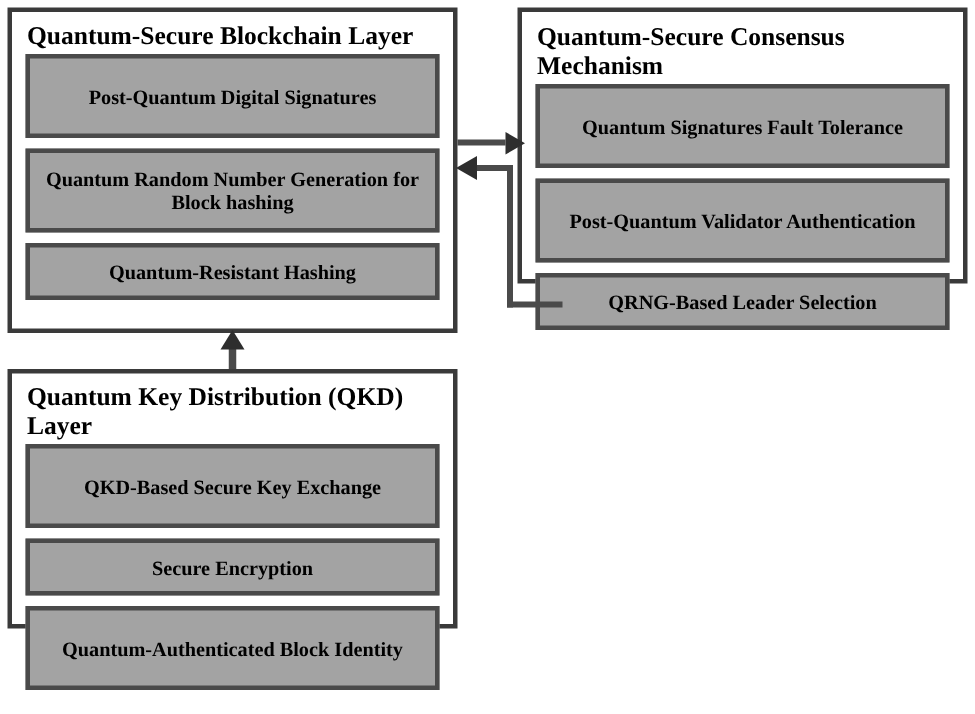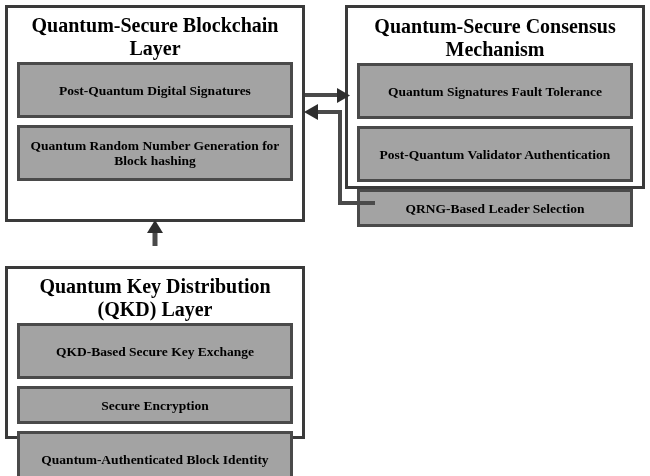--- a/index.html
+++ b/index.html
@@ -40,27 +40,26 @@
     left: 345px;
     top: 5px;
     width: 300px;
     height: 184px;
   }
   #panel-qkd {
     left: 5px;
     top: 246px;
     width: 300px;
     height: 173px;
-    margin-top: 20px;
   }
 
   .panel-title {
-    text-align: center;
+    text-align: left;
     font-weight: bold;
-    font-size: 20px;
+    font-size: 17px;
     line-height: 1.13;
     color: #000000;
     padding: 5px 10px 3px 10px;
   }
 
   .panel-body {
     padding: 0 9px 0 9px;
   }
 
   
@@ -99,20 +98,21 @@
 </head>
 <body>
 
 <div id="diagram-canvas">
 
   <div class="panel" id="panel-blockchain">
     <div class="panel-title">Quantum-Secure Blockchain Layer</div>
     <div class="panel-body">
       <div class="item-box h2">Post-Quantum Digital Signatures</div>
       <div class="item-box h2">Quantum Random Number Generation for Block hashing</div>
+      <div class="item-box h1">Quantum-Resistant Hashing</div>
     </div>
   </div>
 
   <div class="panel" id="panel-consensus">
     <div class="panel-title">Quantum-Secure Consensus Mechanism</div>
     <div class="panel-body">
       <div class="item-box h2">Quantum Signatures Fault Tolerance</div>
       <div class="item-box h2">Post-Quantum Validator Authentication</div>
       <div class="item-box h1">QRNG-Based Leader Selection</div>
     </div>

